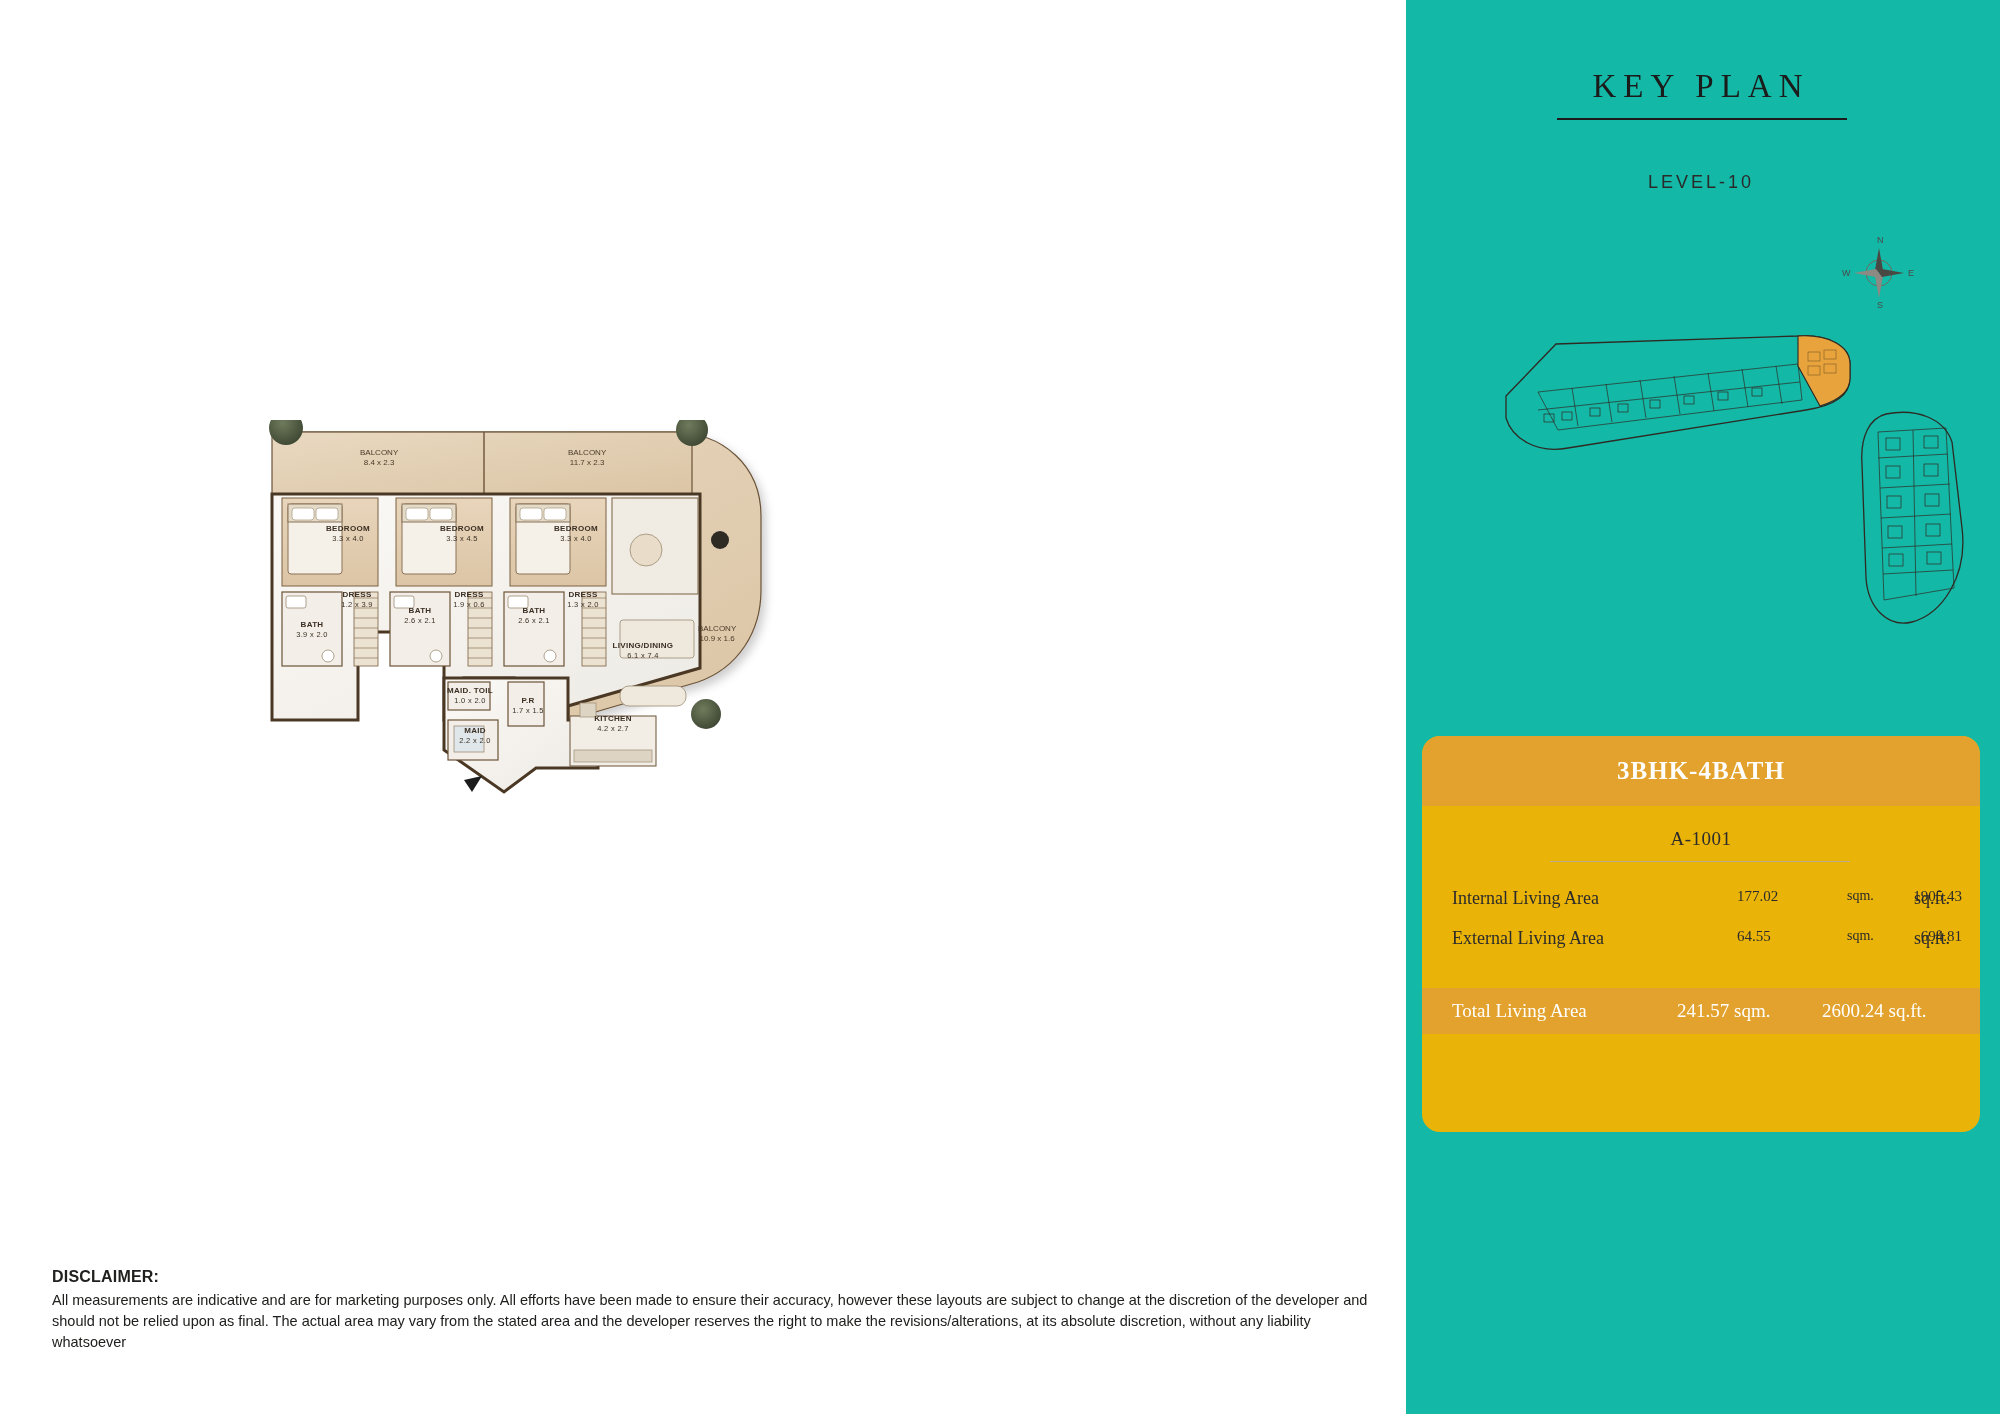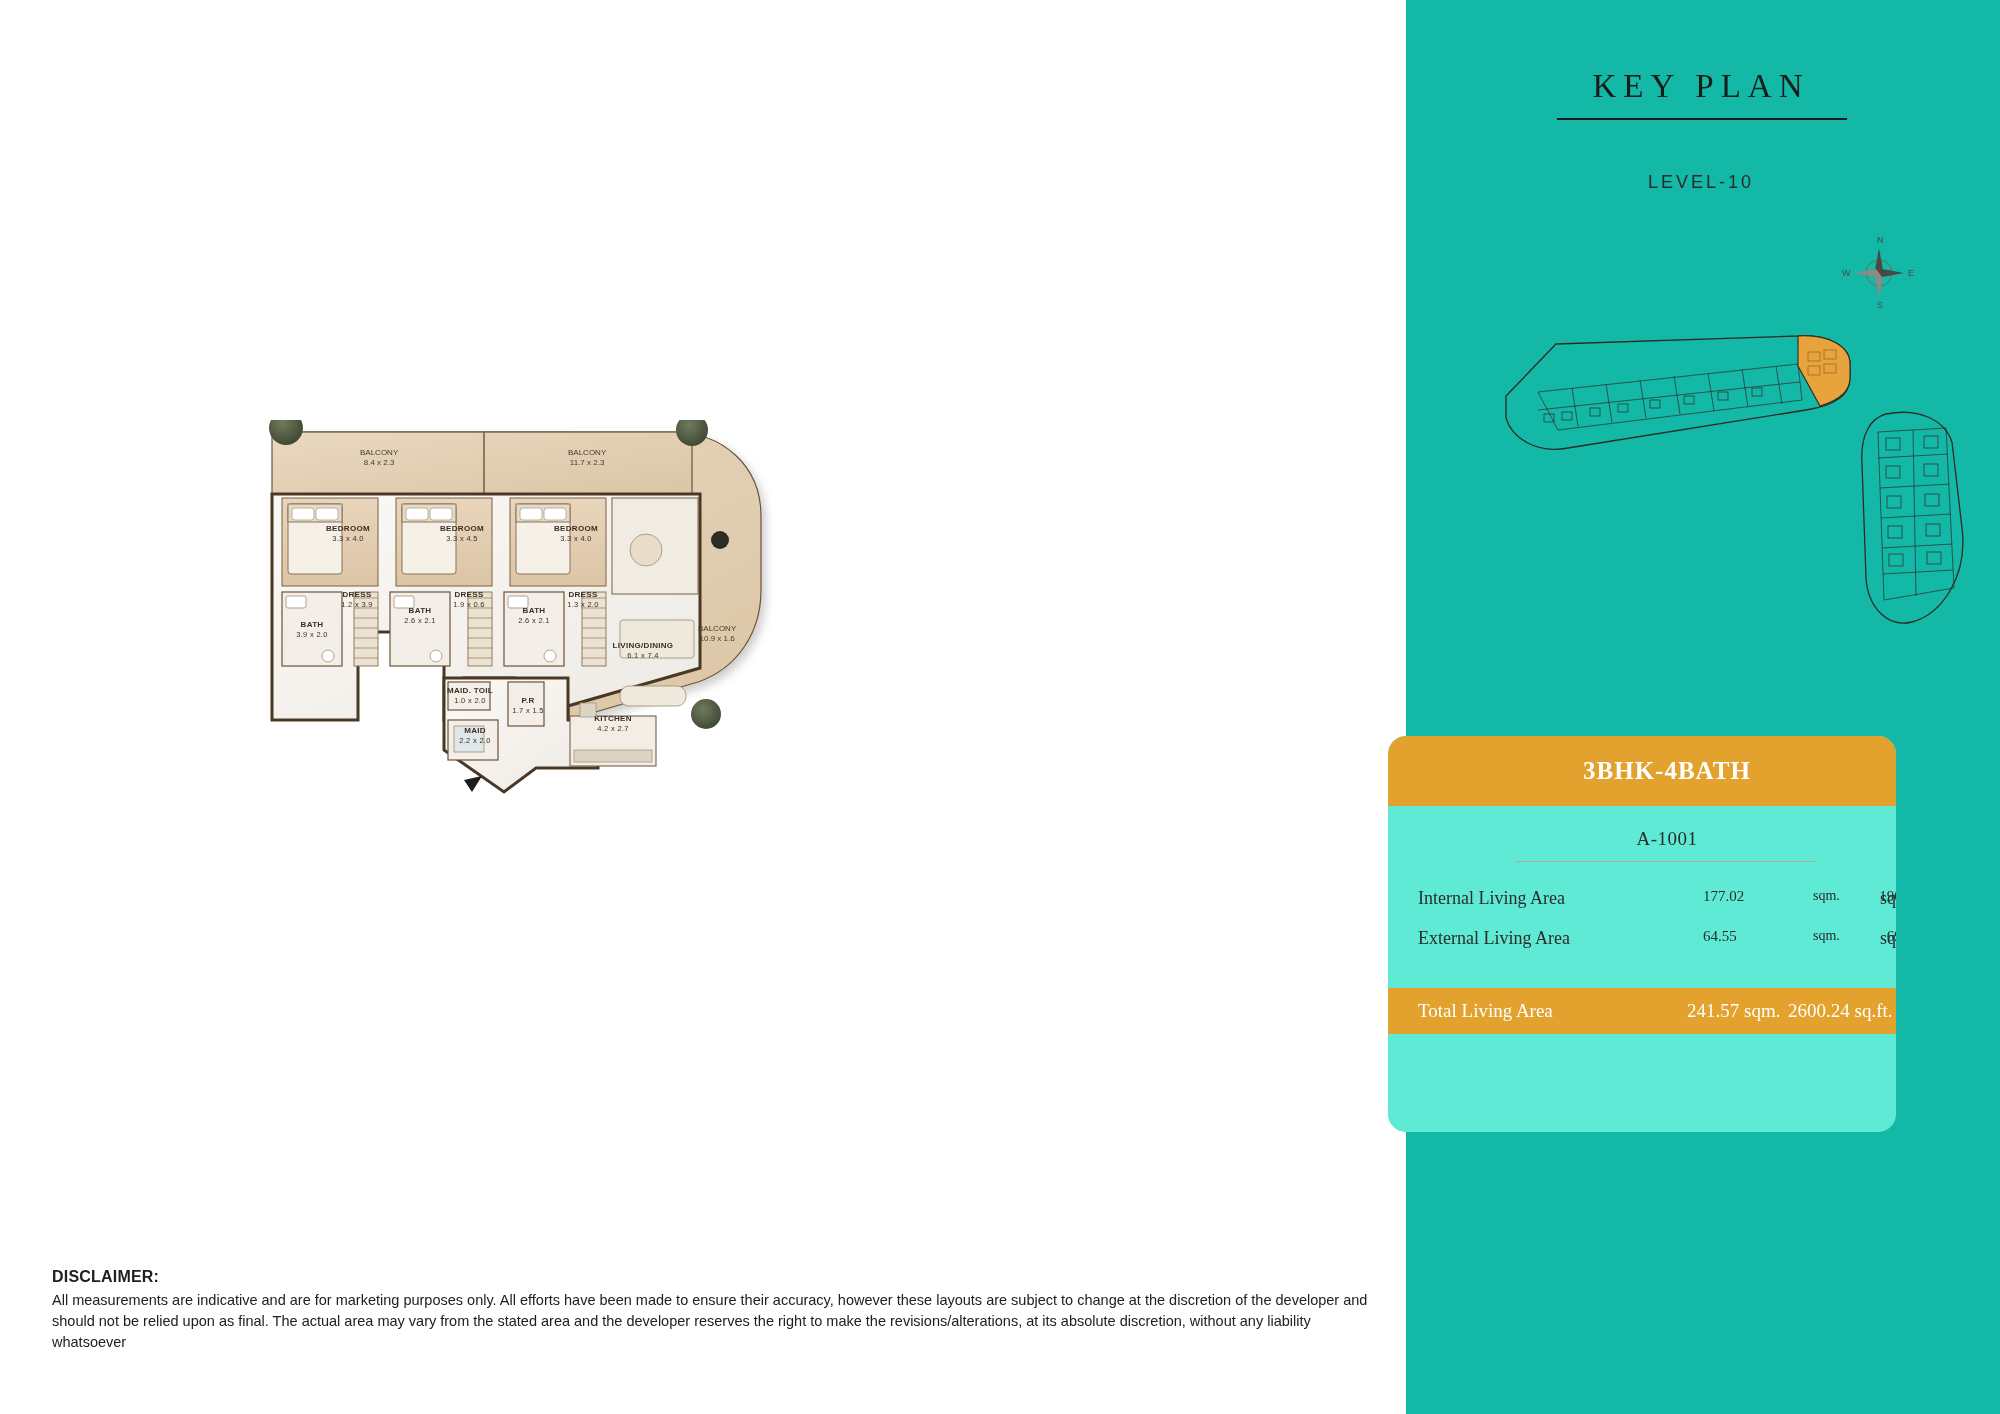--- a/index.html
+++ b/index.html
@@ -51,22 +51,22 @@
     font-size:18px;letter-spacing:3px;color:#2a2a2a;
   }
   
   #compass{position:absolute;left:1846px;top:240px;width:66px;height:66px;}
   .cmp-letter{position:absolute;font-size:9px;color:#4a4a4a;}
   
   #siteplan{position:absolute;left:1498px;top:330px;width:380px;height:130px;}
   #towerplan{position:absolute;left:1858px;top:408px;width:110px;height:220px;}
   
   #info-card{
-    position:absolute;left:1388px;top:736px;width:508px;height:396px;
-    background:#5eead4;border-radius:18px;overflow:hidden;
+    position:absolute;left:1422px;top:736px;width:558px;height:396px;
+    background:#eab308;border-radius:18px;overflow:hidden;
   }
   #info-header{
     position:absolute;left:0;top:0;width:558px;height:70px;background:#e3a22e;border-radius:18px 18px 0 0;
   }
   #info-header span{
     display:block;width:100%;text-align:center;line-height:70px;color:#ffffff;
     font-size:25px;letter-spacing:1px;font-family:"Liberation Serif",serif;font-weight:600;
   }
   #unit-code{
     position:absolute;top:92px;left:0;width:558px;text-align:center;font-size:19px;color:#2b2b2b;
@@ -76,21 +76,21 @@
   .area-row{position:absolute;left:0;width:558px;height:26px;}
   .area-row .lbl{position:absolute;left:30px;font-size:18px;color:#2b2b2b;font-family:"Liberation Serif",serif;}
   .area-row .sqm{position:absolute;left:315px;width:110px;font-size:15px;color:#2b2b2b;font-family:"Liberation Serif",serif;}
   .area-row .sqm-u{position:absolute;left:430px;font-size:14px;color:#2b2b2b;font-family:"Liberation Serif",serif;}
   .area-row .sqft{position:absolute;left:430px;width:110px;text-align:right;font-size:15px;color:#2b2b2b;font-family:"Liberation Serif",serif;}
   .area-row .sqft-u{position:absolute;left:545px;font-size:18px;color:#2b2b2b;font-family:"Liberation Serif",serif;}
   #total-bar{
     position:absolute;left:0;top:252px;width:558px;height:46px;background:#e3a22e;
   }
   #total-bar .tlbl{position:absolute;left:30px;line-height:46px;font-size:19px;color:#ffffff;font-family:"Liberation Serif",serif;}
-  #total-bar .tsqm{position:absolute;left:255px;line-height:46px;font-size:19px;color:#ffffff;font-family:"Liberation Serif",serif;margin-left:44px;}
+  #total-bar .tsqm{position:absolute;left:255px;line-height:46px;font-size:19px;color:#ffffff;font-family:"Liberation Serif",serif;}
   #total-bar .tsqft{position:absolute;left:400px;line-height:46px;font-size:19px;color:#ffffff;font-family:"Liberation Serif",serif;}
 </style>
 </head>
 <body>
 
 <div id="plan-panel">
 
   <div id="floorplan">
     <svg width="640" height="460" viewBox="0 0 640 460">
       <defs>

